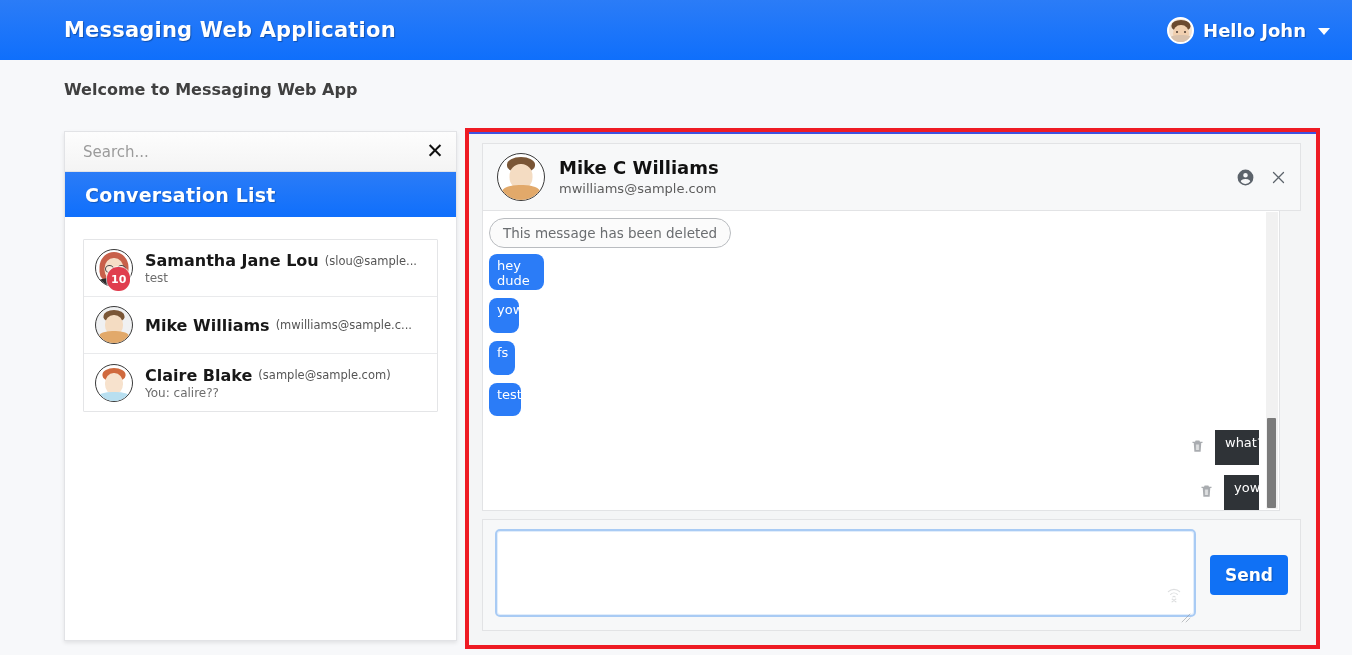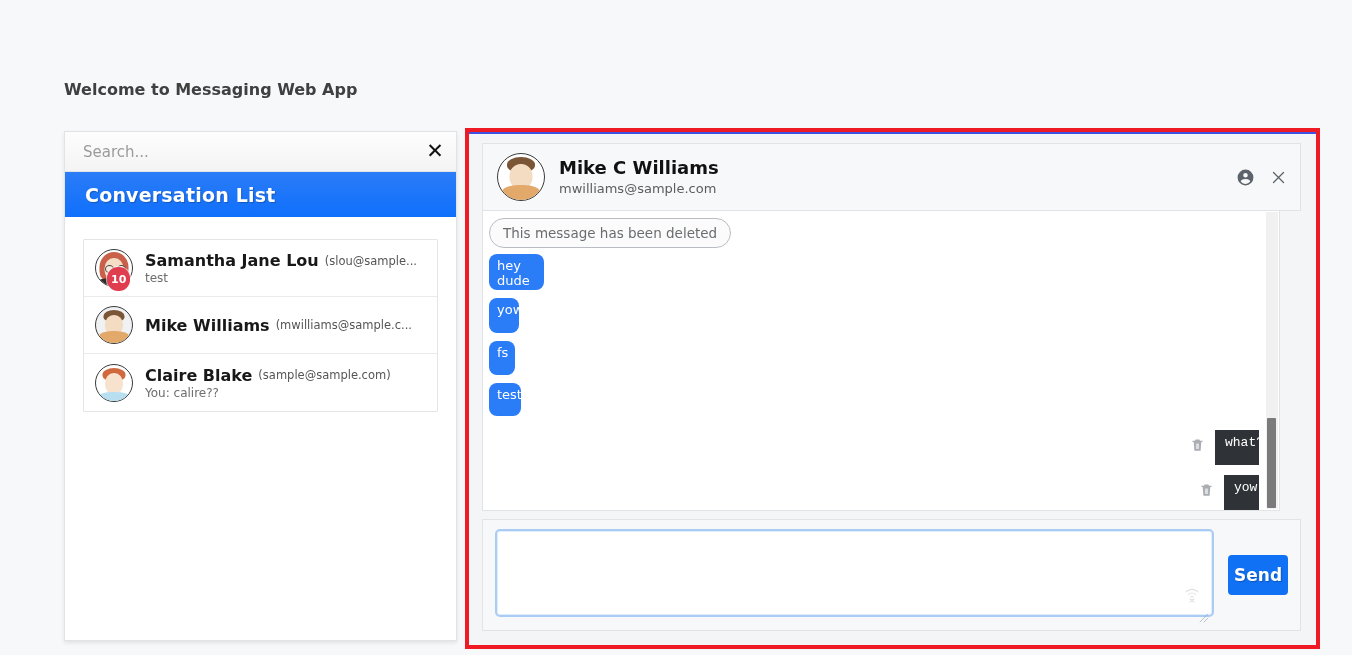--- a/index.html
+++ b/index.html
@@ -120,21 +120,21 @@
   .chat-head-actions{display:flex;align-items:center;gap:16px;}
   .icon-btn{cursor:pointer;display:flex;align-items:center;justify-content:center;}
 
   .msg-area{
     position:absolute;left:13px;top:77px;width:798px;height:300px;
     background:#ffffff;border:1px solid #e2e3e5;border-top:0;box-sizing:border-box;
     overflow:hidden;
   }
   .msg-scrollport{position:absolute;left:0;top:0;right:14px;bottom:0;padding:7px 6px 0 6px;box-sizing:border-box;}
   .msg-row{display:flex;margin-bottom:6px;align-items:flex-start;}
-  .msg-row.right{justify-content:flex-end;align-items:center;font-family:Liberation Mono, monospace;}
+  .msg-row.right{justify-content:flex-end;align-items:center;}
   .bubble-deleted{
     border:1px solid #b9bcc0;border-radius:18px;background:#fbfbfb;color:#6a6d70;
     font-size:13.5px;padding:6px 13px;
   }
   .bubble-in{
     background:#2b7cf7;color:#ffffff;font-size:13px;line-height:1.15;
     padding:5px 8px 18px 8px;min-width:26px;box-sizing:border-box;border-radius:8px;
   }
   .bubble-out{
     background:#2f3337;color:#ffffff;font-size:13px;line-height:1.15;
@@ -156,31 +156,45 @@
   .ta{
     width:100%;height:88px;box-sizing:border-box;resize:none;
     border:2px solid #a9cbf4;border-radius:5px;background:#fff;outline:none;
     padding:8px 10px;font-size:14px;color:#222;
     font-family:"DejaVu Sans","Liberation Sans",sans-serif;
     box-shadow:0 0 0 1px rgba(169,203,244,.35) inset;
   }
   .ta-mic{position:absolute;right:14px;bottom:14px;pointer-events:none;opacity:.45;}
   .ta-grip{position:absolute;right:5px;bottom:3px;width:10px;height:10px;pointer-events:none;opacity:.55;}
   .send-btn{
-    width:60px;height:40px;background:#1071f5;color:#fff;border:0;border-radius:4px;
+    width:78px;height:40px;background:#1071f5;color:#fff;border:0;border-radius:4px;
     font-size:17px;font-weight:bold;cursor:pointer;flex:none;
     text-shadow:1px 1px 1px rgba(0,0,0,.25);
     font-family:"DejaVu Sans","Liberation Sans",sans-serif;
   }
 </style>
 </head>
 <body>
 
 <div class="app">
 
+  <div class="navbar">
+    <div class="brand">Messaging Web Application</div>
+    <div class="nav-right">
+      <div class="av" style="width:27px;height:27px;border:2px solid #ffffff;background:#f2e2d2;">
+        <div class="hair" style="top:1px;width:19px;height:11px;background:#6b4a2f;"></div>
+        <div class="face" style="top:6px;width:16px;height:17px;background:#f1d0b0;"></div>
+        <div class="eye" style="left:7px;top:12px;width:2px;height:2px;"></div>
+        <div class="eye" style="left:15px;top:12px;width:2px;height:2px;"></div>
+        <div class="body" style="width:23px;height:7px;background:#d9c2ad;"></div>
+      </div>
+      <div class="nav-user-name">Hello John</div>
+      <div class="caret"></div>
+    </div>
+  </div>
 
   <div class="subbar"></div>
   <div class="welcome">Welcome to Messaging Web App</div>
 
   <div class="left-panel">
 
     <div class="search-row">
       <input class="search-input" type="text" placeholder="Search..." style="">
       <div class="search-clear">✕</div>
     </div>

